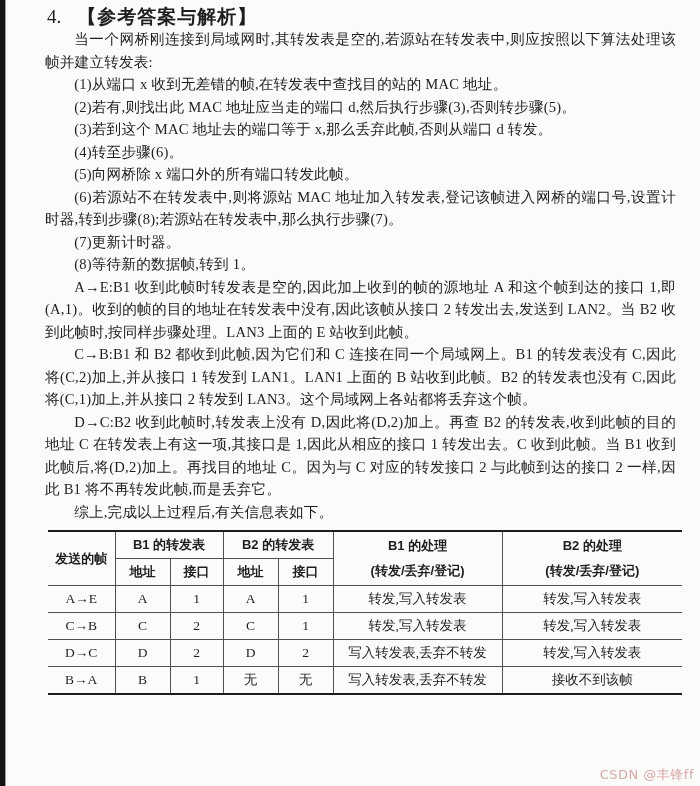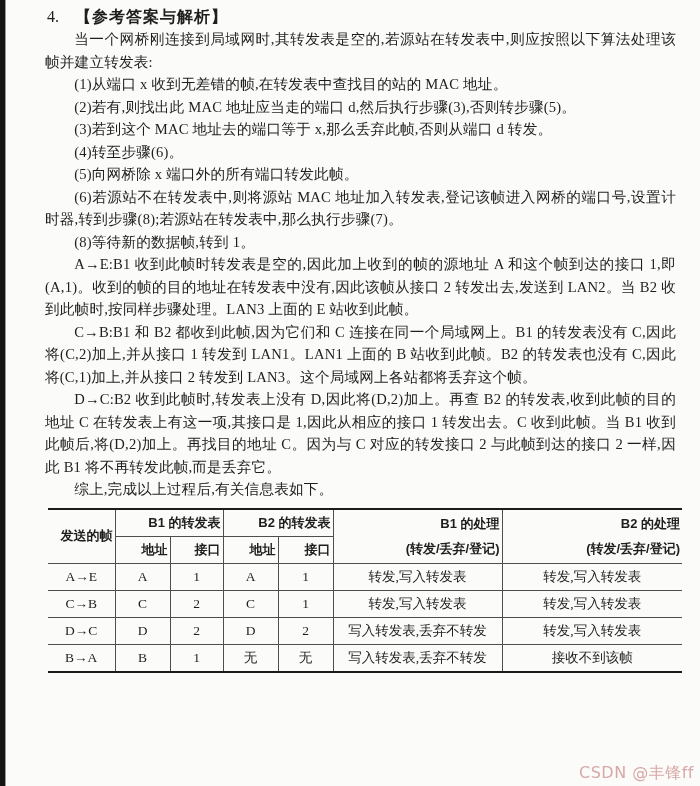--- a/index.html
+++ b/index.html
@@ -21,21 +21,21 @@
   p.para {
     margin:0;
     font-size:14.6px;
     line-height:22.5px;
     text-align:justify;
     text-indent:2em;
     letter-spacing:0.2px;
   }
   p.heading {
     margin:0;
-    font-size:16px;
+    font-size:19px;
     line-height:23px;
     text-indent:0;
   }
   p.heading .num {
     font-family:"Liberation Serif",serif;
     margin-left:2px; margin-right:16px;
   }
   p.heading .ttl {
     font-family:"Liberation Sans","DejaVu Sans",sans-serif;
     font-weight:bold;
@@ -56,55 +56,55 @@
     vertical-align:middle;
     padding:0 2px;
     overflow:hidden;
     white-space:nowrap;
   }
   table.result th {
     font-family:"Liberation Sans","DejaVu Sans",sans-serif;
     font-weight:bold;
     font-size:13px;
     height:26px;
-    text-align:right;
   }
   table.result td {
     font-family:"Liberation Serif","DejaVu Serif",serif;
     font-size:13.5px;
     height:26px;
   }
   table.result th:first-child, table.result td:first-child { border-left:none; }
   table.result th:last-child, table.result td:last-child { border-right:none; }
   .action-sub { display:block; margin-top:7px; }
   .action-title { display:block; }
   .watermark {
     position:absolute; right:6px; bottom:2px;
     font-family:"DejaVu Sans","Liberation Sans",sans-serif;
-    font-size:16px;
+    font-size:13px;
     letter-spacing:0.5px;
     color:#d7a8a6;
   }
 </style>
 </head>
 <body>
 
 <div class="scan-edge"></div>
 
 <div class="content">
 
   <p class="heading"><span class="num">4.</span><span class="ttl">【参考答案与解析】</span></p>
 
   <p class="para">当一个网桥刚连接到局域网时,其转发表是空的,若源站在转发表中,则应按照以下算法处理该帧并建立转发表:</p>
   <p class="para">(1)从端口 x 收到无差错的帧,在转发表中查找目的站的 MAC 地址。</p>
   <p class="para">(2)若有,则找出此 MAC 地址应当走的端口 d,然后执行步骤(3),否则转步骤(5)。</p>
   <p class="para">(3)若到这个 MAC 地址去的端口等于 x,那么丢弃此帧,否则从端口 d 转发。</p>
   <p class="para">(4)转至步骤(6)。</p>
   <p class="para">(5)向网桥除 x 端口外的所有端口转发此帧。</p>
   <p class="para">(6)若源站不在转发表中,则将源站 MAC 地址加入转发表,登记该帧进入网桥的端口号,设置计时器,转到步骤(8);若源站在转发表中,那么执行步骤(7)。</p>
+  <p class="para">(7)更新计时器。</p>
   <p class="para">(8)等待新的数据帧,转到 1。</p>
   <p class="para">A→E:B1 收到此帧时转发表是空的,因此加上收到的帧的源地址 A 和这个帧到达的接口 1,即(A,1)。收到的帧的目的地址在转发表中没有,因此该帧从接口 2 转发出去,发送到 LAN2。当 B2 收到此帧时,按同样步骤处理。LAN3 上面的 E 站收到此帧。</p>
   <p class="para">C→B:B1 和 B2 都收到此帧,因为它们和 C 连接在同一个局域网上。B1 的转发表没有 C,因此将(C,2)加上,并从接口 1 转发到 LAN1。LAN1 上面的 B 站收到此帧。B2 的转发表也没有 C,因此将(C,1)加上,并从接口 2 转发到 LAN3。这个局域网上各站都将丢弃这个帧。</p>
   <p class="para">D→C:B2 收到此帧时,转发表上没有 D,因此将(D,2)加上。再查 B2 的转发表,收到此帧的目的地址 C 在转发表上有这一项,其接口是 1,因此从相应的接口 1 转发出去。C 收到此帧。当 B1 收到此帧后,将(D,2)加上。再找目的地址 C。因为与 C 对应的转发接口 2 与此帧到达的接口 2 一样,因此 B1 将不再转发此帧,而是丢弃它。</p>
   <p class="para">综上,完成以上过程后,有关信息表如下。</p>
 
   <table class="result">
     <colgroup>
       <col style="width:67px">
         <col style="width:55px">

